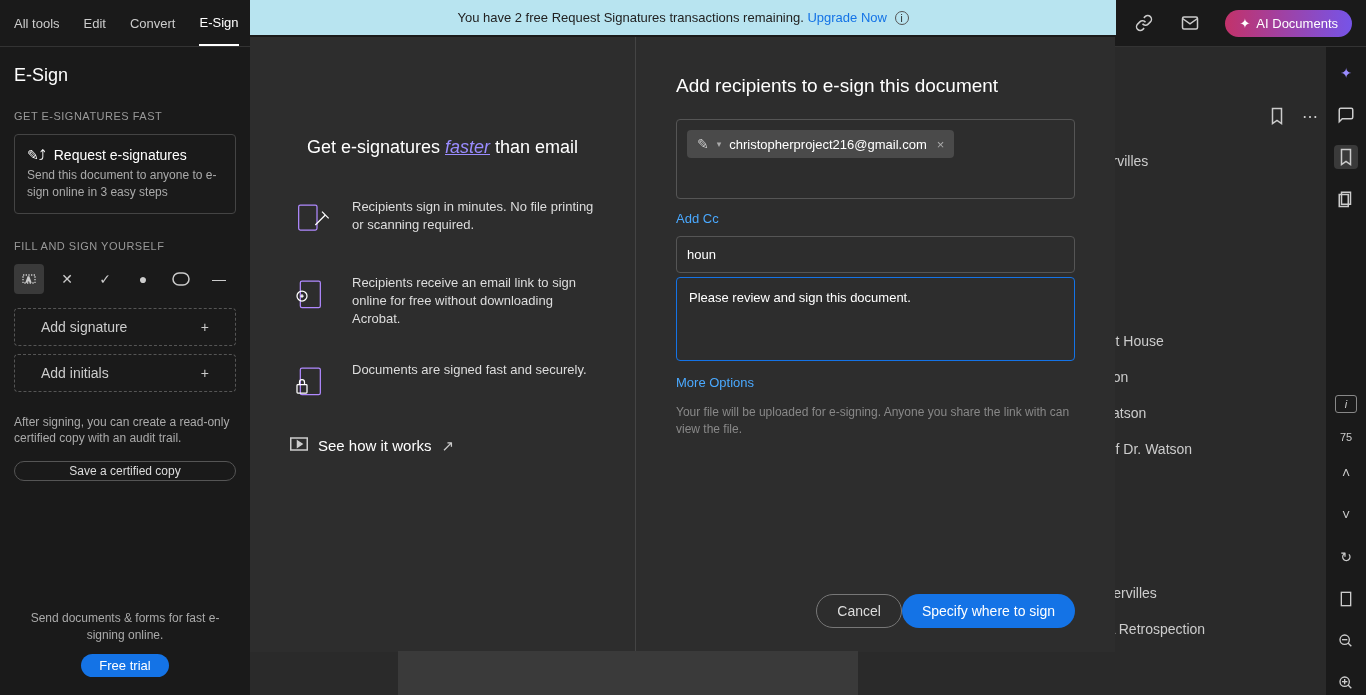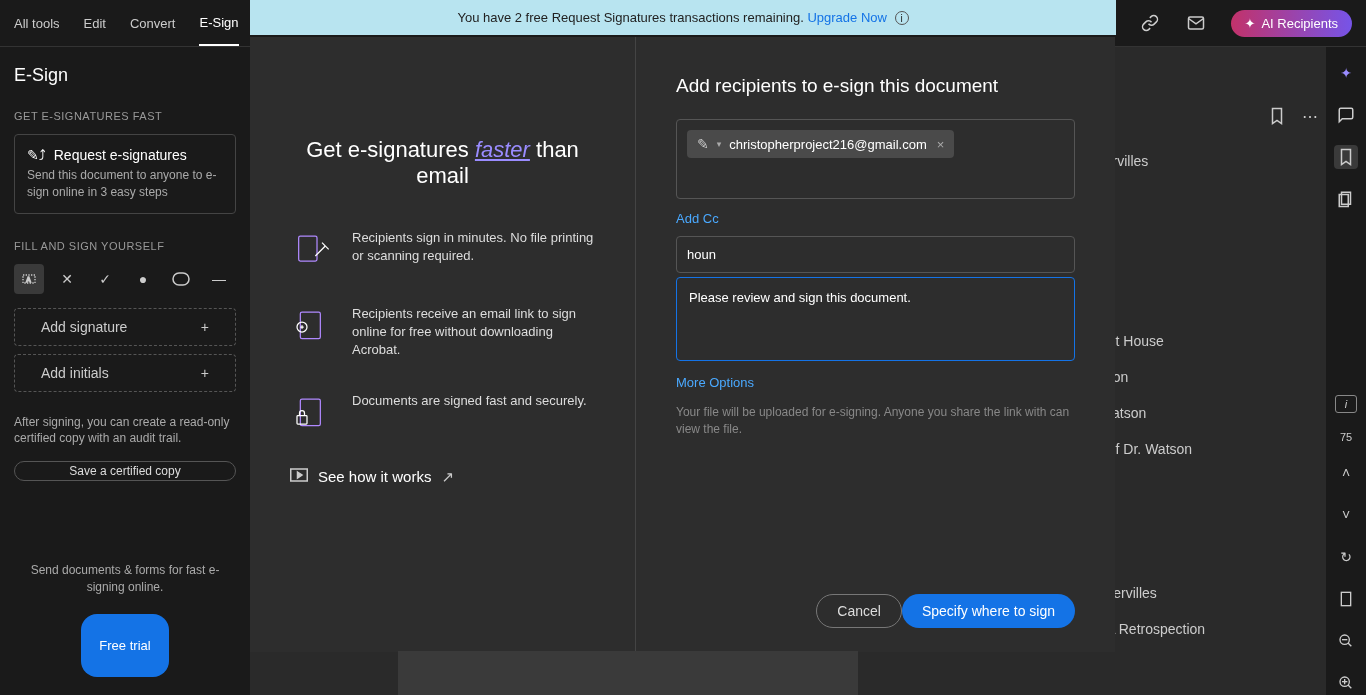--- a/index.html
+++ b/index.html
@@ -21,40 +21,40 @@
 .req-card .rc-desc { font-size: 12px; color: #aaa; line-height: 1.4; }
 
 .tool-row { display: flex; gap: 8px; margin-bottom: 14px; }
 .tool { width: 30px; height: 30px; border-radius: 4px; display: flex; align-items: center; justify-content: center; color: #ccc; cursor: pointer; font-size: 14px; }
 .tool.boxed { background: #3a3a3a; }
 .add-row { border: 1px dashed #555; border-radius: 4px; padding: 10px 26px; display: flex; justify-content: space-between; align-items: center; margin-bottom: 8px; font-size: 14px; color: #ccc; cursor: pointer; }
 .after-note { font-size: 12px; color: #aaa; margin: 14px 0; line-height: 1.4; }
 .cert-btn { border: 1px solid #555; border-radius: 14px; padding: 2px 14px; font-size: 12px; color: #ddd; background: transparent; cursor: pointer; }
 .sidebar .bottom { margin-top: auto; text-align: center; }
 .sidebar .bottom .small { font-size: 12px; color: #aaa; line-height: 1.4; margin-bottom: 10px; }
-.trial-btn { background: #1473e6; color: #fff; border-radius: 16px; padding: 24px 18px; font-size: 13px; border: none; cursor: pointer; margin-top: 8px; }
+.trial-btn { background: #1473e6; color: #fff; border-radius: 16px; padding: 4px 18px; font-size: 13px; border: none; cursor: pointer; }
 
 .content { flex: 1; background: #2a2a2a; position: relative; }
 
 .bookmarks { position: absolute; right: 40px; top: 60px; width: 310px; color: #ccc; }
 .bm-row { padding: 10px 0; font-size: 14px; white-space: nowrap; overflow: hidden; }
 
 .right-rail { position: absolute; right: 0; top: 47px; width: 40px; background: #1a1a1a; display: flex; flex-direction: column; align-items: center; gap: 18px; padding-top: 14px; height: 648px; }
 .right-rail .ricon { width: 24px; height: 24px; display: flex; align-items: center; justify-content: center; color: #ccc; cursor: pointer; font-size: 14px; }
 .right-rail .pg { font-size: 11px; color: #ccc; }
 .right-rail .box-i { border: 1px solid #888; border-radius: 3px; width: 22px; height: 18px; font-size: 11px; display: flex; align-items: center; justify-content: center; font-style: italic; }
 
 
 .banner { position: absolute; left: 250px; right: 250px; top: 0; background: #b8e4f0; color: #222; font-size: 13px; padding: 10px; text-align: center; z-index: 20; }
 .banner a { color: #1473e6; text-decoration: none; }
 .banner .info-dot { display: inline-block; width: 14px; height: 14px; border: 1px solid #555; border-radius: 50%; font-size: 10px; line-height: 13px; margin-left: 4px; }
 
 .modal { position: absolute; left: 250px; top: 37px; width: 865px; height: 615px; background: #2d2d2d; z-index: 15; display: flex; }
 .modal-left { width: 385px; padding: 100px 40px 30px 40px; }
-.promo-title { font-size: 22px; color: #fff; text-align: center; margin-bottom: 40px; }
+.promo-title { font-size: 18px; color: #fff; text-align: center; margin-bottom: 40px; }
 .promo-title em { color: #9a8cff; font-style: italic; text-decoration: underline; }
 .promo-item { display: flex; gap: 18px; margin-bottom: 32px; align-items: flex-start; }
 .promo-icon { width: 44px; height: 44px; flex-shrink: 0; display: flex; align-items: center; justify-content: center; }
 .promo-item p { font-size: 13px; color: #ddd; line-height: 1.4; }
 .see-how { display: flex; align-items: center; gap: 10px; justify-content: flex-start; margin-top: 16px; }
 .see-how span { font-size: 15px; color: #fff; }
 .see-how .vid-icon, .see-how .ext-icon { color: #ccc; }
 
 .modal-right { width: 480px; border-left: 1px solid #444; padding: 38px 40px 24px 40px; display: flex; flex-direction: column; }
 .modal-right h3 { font-size: 19px; color: #fff; font-weight: 500; margin-bottom: 22px; }
@@ -98,21 +98,21 @@
       </svg>
     </div>
   <div class="icon">
       <svg width="18" height="18" viewBox="0 0 24 24" fill="none" stroke="currentColor" stroke-width="2">
         <rect x="2" y="4" width="20" height="16" rx="2"></rect>
         <polyline points="2,6 12,13 22,6"></polyline>
       </svg>
     </div>
   <div class="ai-btn">
     <span>✦</span>
-    <span>AI Recipients</span>
+    <span>AI Documents</span>
   </div>
 </div>
 
 <div class="main">
   <div class="sidebar">
     <h2>E-Sign</h2>
     <div class="section-label">GET E-SIGNATURES FAST</div>
     <div class="req-card">
       <div class="rc-title">
           <span>✎⤴</span>

